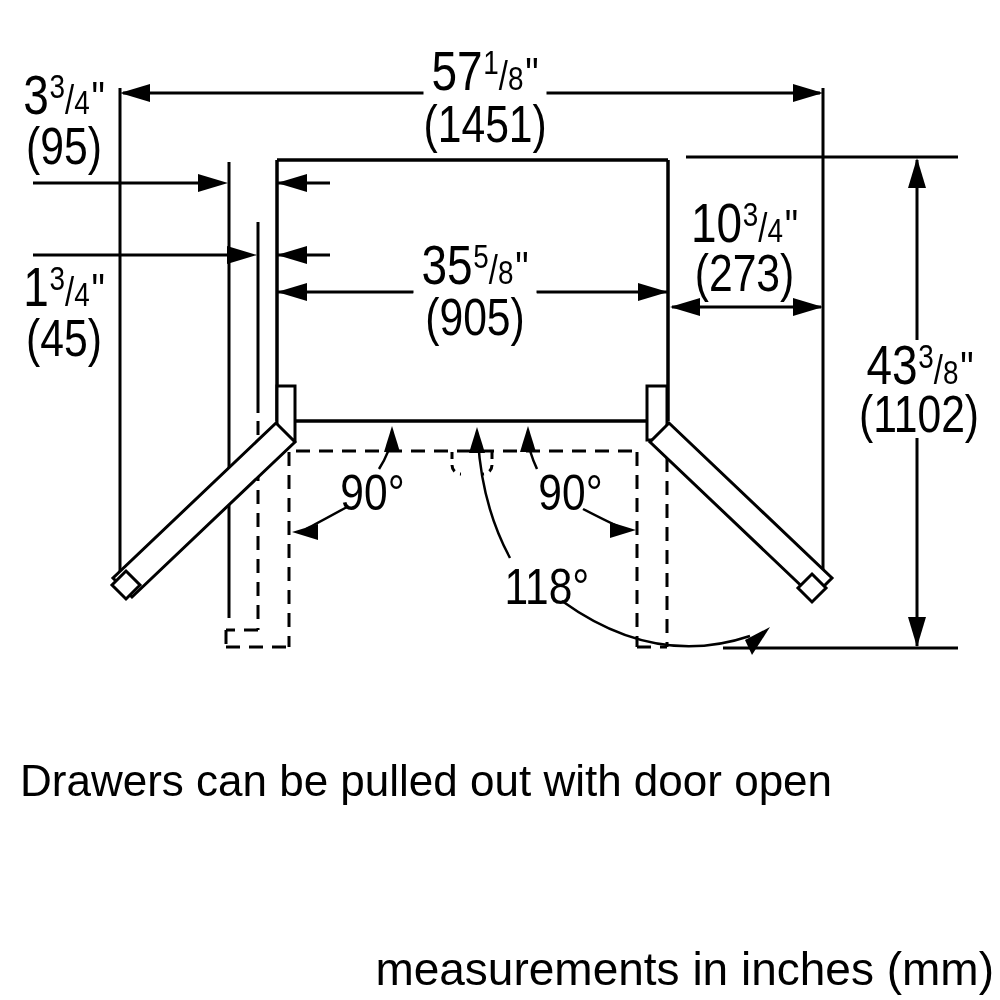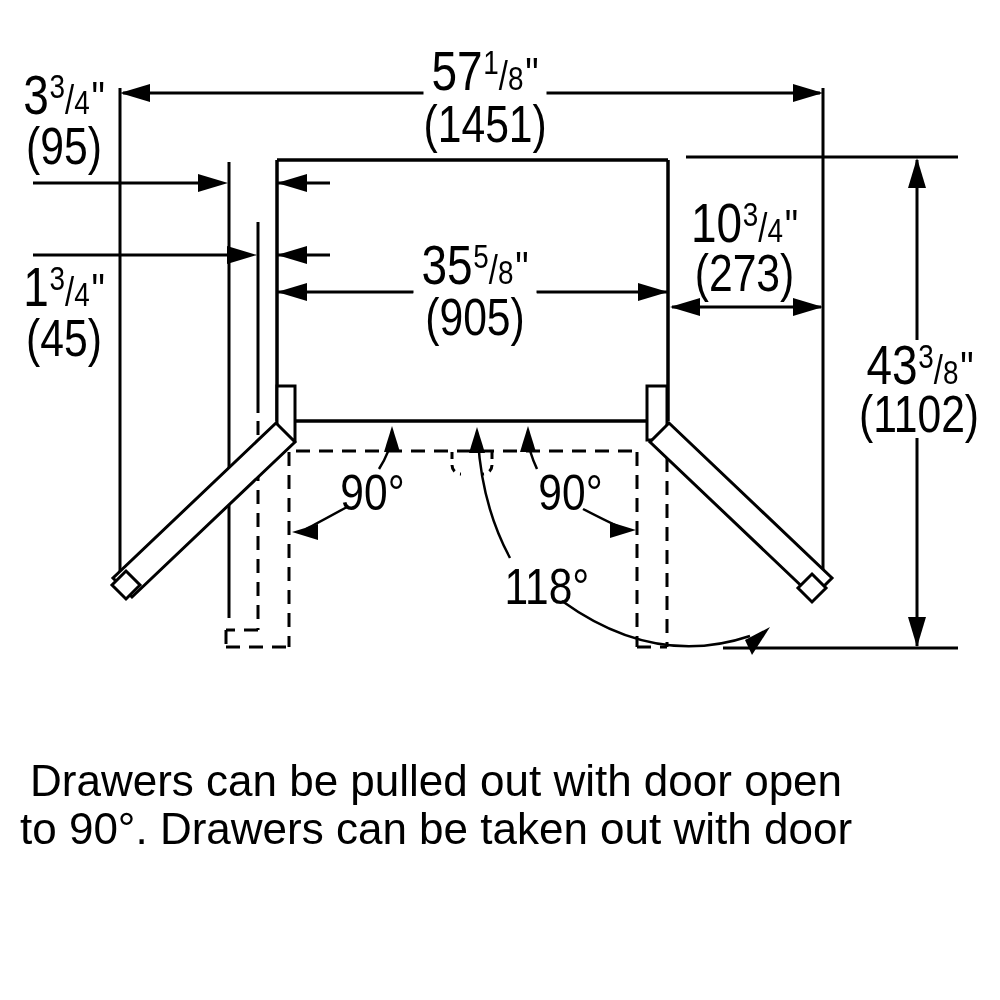--- a/index.html
+++ b/index.html
@@ -9,21 +9,21 @@
   .dim{position:absolute;text-align:center;font-size:56px;line-height:50px;white-space:nowrap;
        transform:scaleX(.82);transform-origin:center center;}
   .dim.bg{background:#fff;}
   .dim .n{font-size:34px;position:relative;top:-16px;margin-left:1px;}
   .dim .s{font-size:40px;}
   .dim .d{font-size:34px;}
   .dim .u{font-size:46px;margin-left:2px;}
   .dim.mm{font-size:52px;line-height:48px;}
   .ang{position:absolute;font-size:50px;line-height:46px;white-space:nowrap;
        transform:scaleX(.85);transform-origin:center center;text-align:center;}
-  .notes{position:absolute;left:20px;top:757px;font-size:44px;line-height:48px;text-align:center;}
+  .notes{position:absolute;left:20px;top:757px;font-size:44px;line-height:48px;}
   .footer{position:absolute;right:6px;top:942px;font-size:46px;white-space:nowrap;}
 </style>
 </head>
 <body>
 
 <div id="stage">
 
   <svg id="draw" width="1000" height="1000" viewBox="0 0 1000 1000">
     <g stroke="#000" stroke-width="3" fill="none">
 
@@ -155,17 +155,17 @@
     <span class="w">43</span><span class="n">3</span><span class="s">/</span><span class="d">8</span><span class="u">"</span>
   </div>
   <div class="dim mm bg" style="left:845px;top:390px;width:148px;">(1102)</div>
 
   <div class="ang" style="left:330px;top:470px;width:85px;">90°</div>
   <div class="ang" style="left:528px;top:470px;width:85px;">90°</div>
   <div class="ang" style="left:492px;top:564px;width:110px;">118°</div>
 
   <div class="notes">
     <div>Drawers can be pulled out with door open</div>
-    <div>to 90°. Drawers can be taken out with door</div>
   </div>
 
+  <div class="footer">measurements in inches (mm)</div>
 
 </div>
 
 </body></html>

